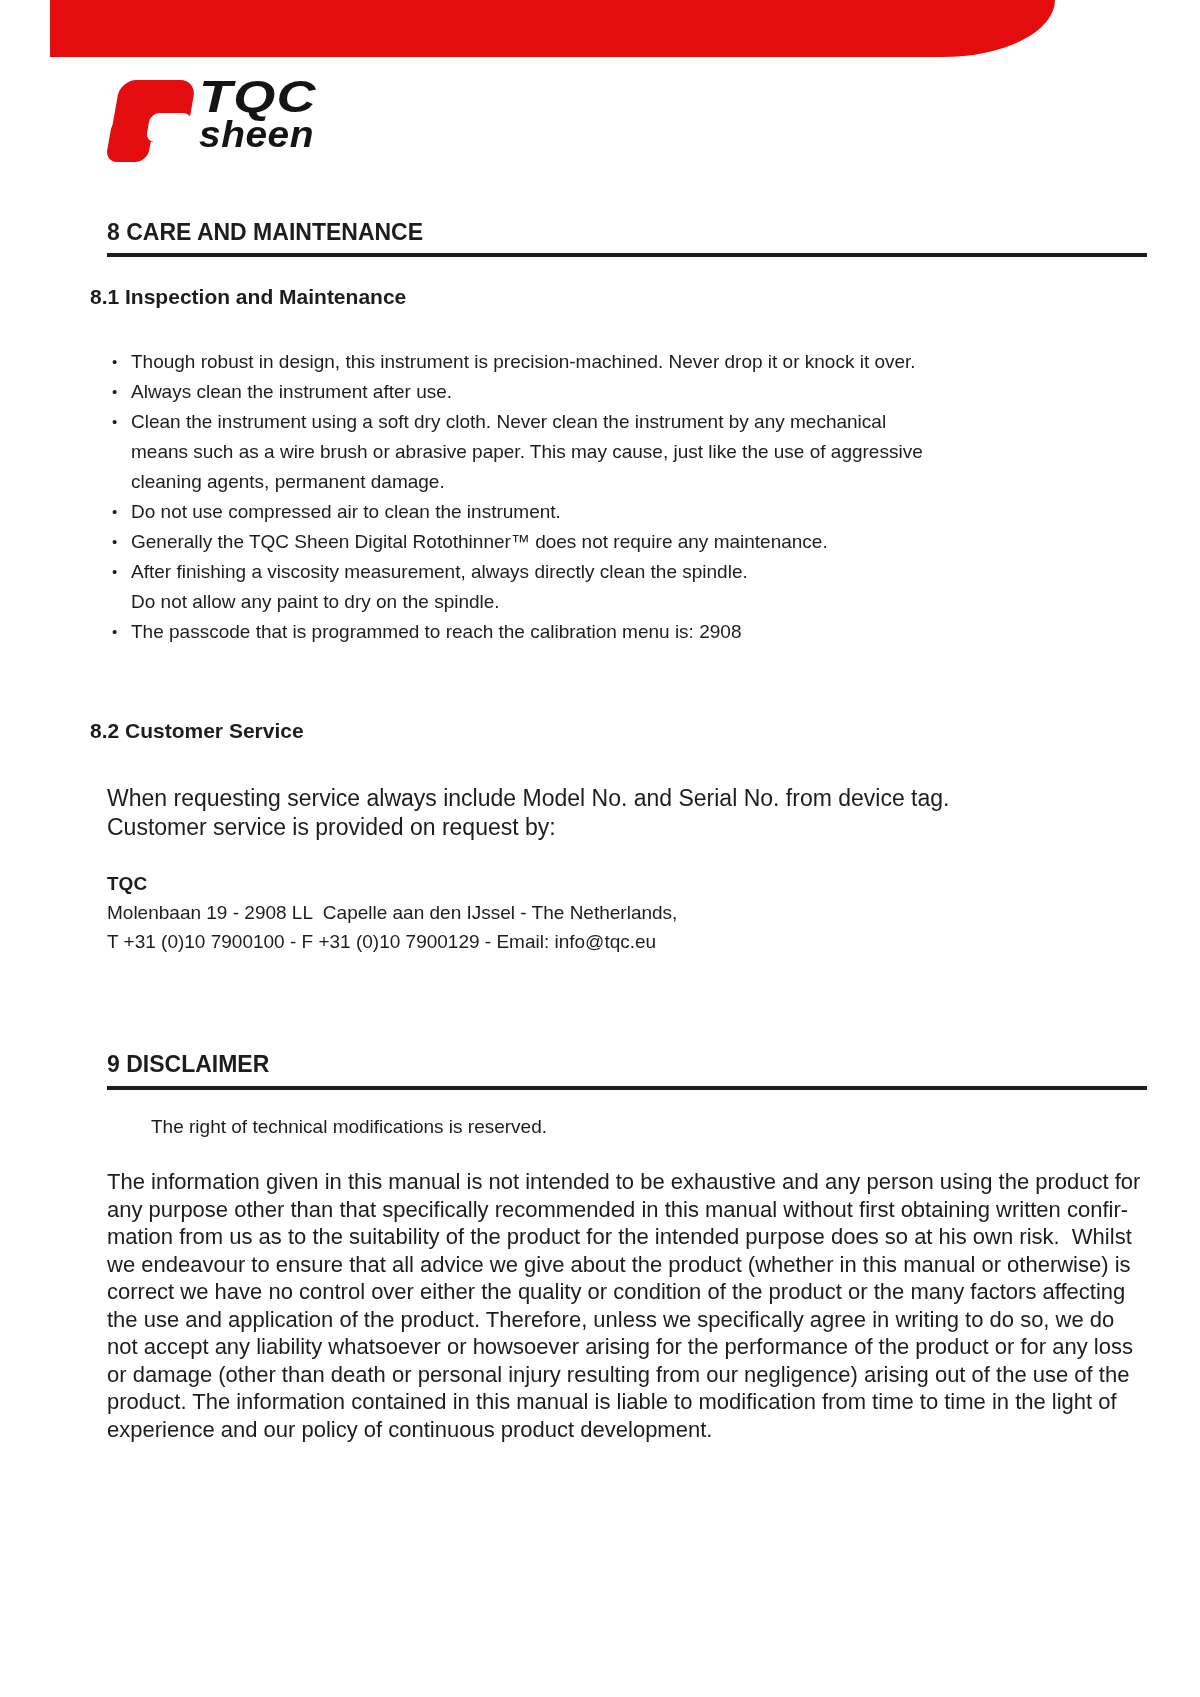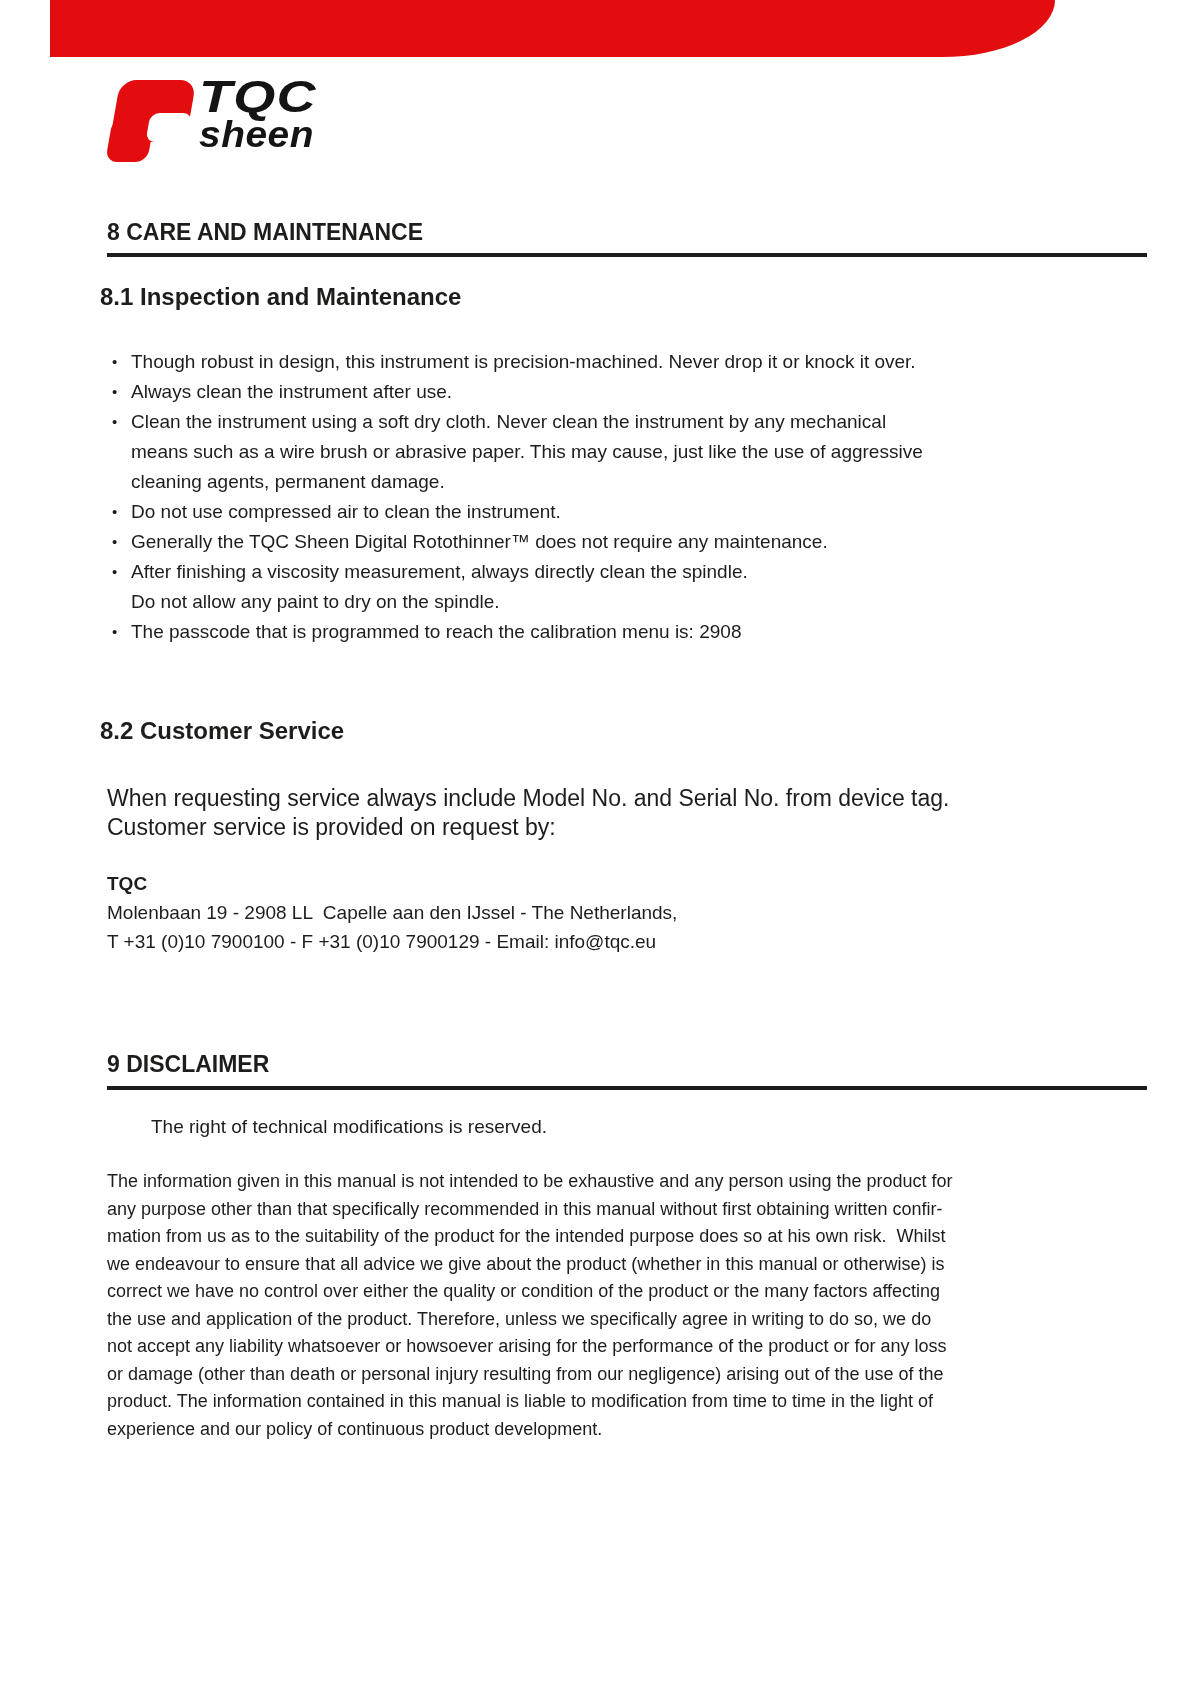--- a/index.html
+++ b/index.html
@@ -80,22 +80,22 @@
     position: absolute; left: 57px;
     font-size: 23px; font-weight: bold; line-height: 26px;
     color: #1d1d1b; white-space: pre; text-align: right;
   }
   .rule {
     position: absolute; left: 57px;
     width: 1040px; height: 4px;
     background: #1d1d1b;
   }
   .sub-heading {
-    position: absolute; left: 50px;
-    font-size: 24px; font-weight: bold; line-height: 24px;
+    position: absolute; left: 40px;
+    font-size: 21px; font-weight: bold; line-height: 24px;
     white-space: pre;
   }
   .body-text { font-size: 19px; color: #1d1d1b; }
 
   .bullets {
     position: absolute; left: 57px; top: 347px;
     width: 980px; list-style: none;
   }
   .bullets li {
     position: relative;
@@ -121,21 +121,21 @@
     position: absolute; left: 57px; top: 898px;
     font-size: 19px; line-height: 29px; white-space: pre;
   }
 
   .reserved {
     position: absolute; left: 57px; top: 1114px;
     font-size: 19px; line-height: 26px; margin-left: 44px;
   }
   .disc-body {
     position: absolute; left: 57px; top: 1168px;
-    font-size: 18px; line-height: 27.5px;
+    font-size: 22px; line-height: 27.5px;
     white-space: pre;
   }
 
   
   .page-num-box {
     position: absolute;
     left: 1104px; top: 1587px;
     width: 96px; height: 110px;
     background: #e30d10;
   }

